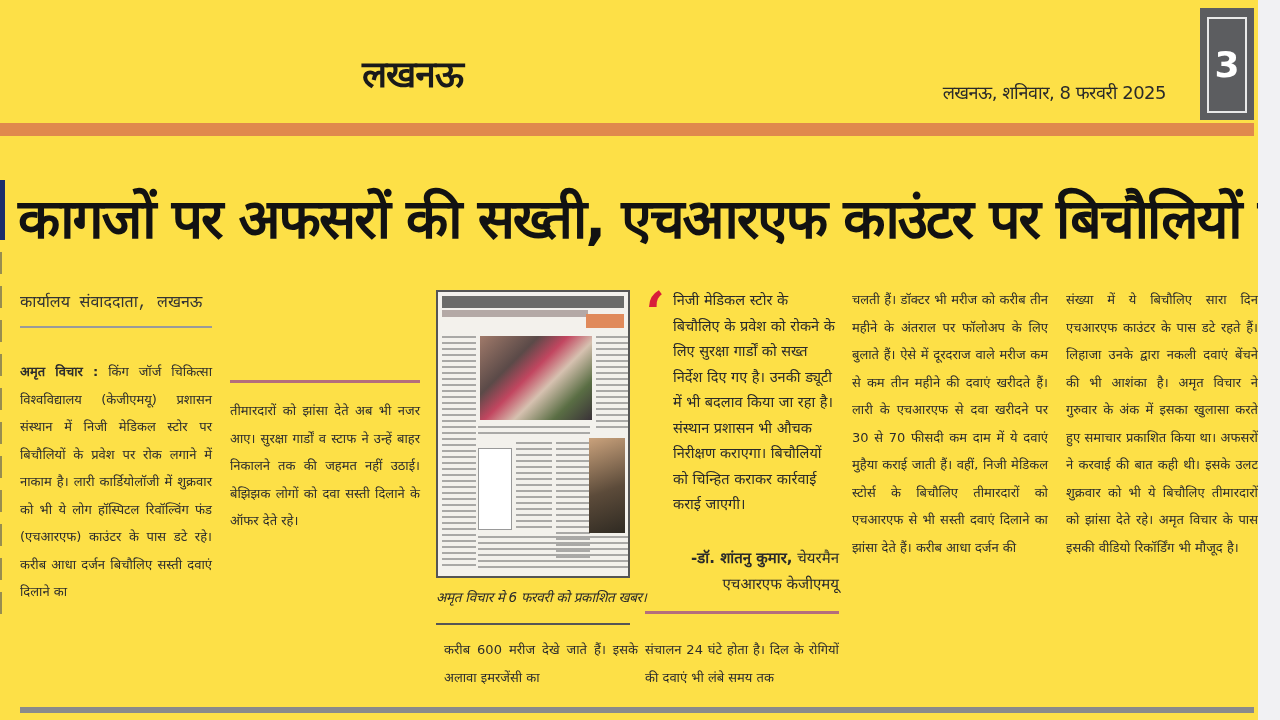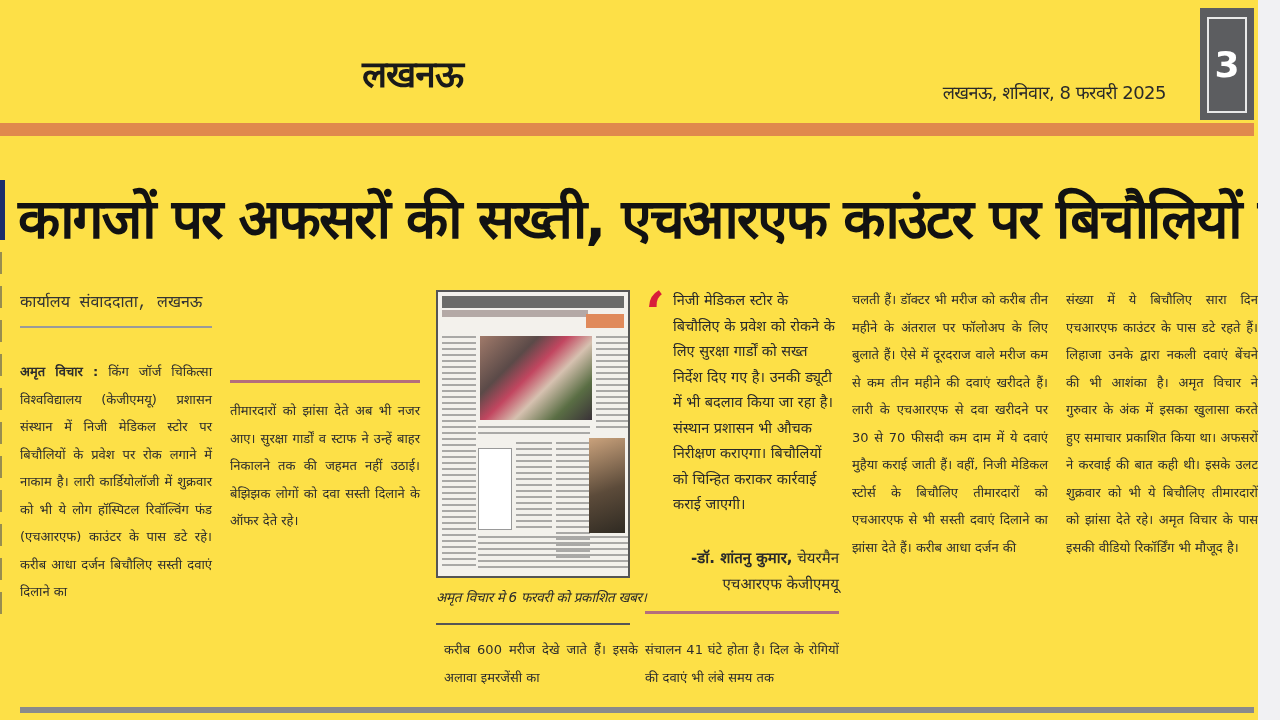--- a/index.html
+++ b/index.html
@@ -126,21 +126,21 @@
   <div class="quote-mark">‘</div>
   <div class="quote">
     <p class="q-first">निजी मेडिकल स्टोर के बिचौलिए के प्रवेश को रोकने के लिए सुरक्षा गार्डों को सख्त निर्देश दिए गए है। उनकी ड्यूटी में भी बदलाव किया जा रहा है। संस्थान प्रशासन भी औचक निरीक्षण कराएगा। बिचौलियों को चिन्हित कराकर कार्रवाई कराई जाएगी।</p>
   </div>
   <div class="attribution">
     <div><span class="name">-डॉ. शांतनु कुमार,</span><span> चेयरमैन</span></div>
     <div>एचआरएफ केजीएमयू</div>
   </div>
   <div class="quote-rule"></div>
   <div class="col col4">
-    <p>संचालन 41 घंटे होता है। दिल के रोगियों की दवाएं भी लंबे समय तक</p>
+    <p>संचालन 24 घंटे होता है। दिल के रोगियों की दवाएं भी लंबे समय तक</p>
   </div>
 
   <div class="col col5">
     <p>चलती हैं। डॉक्टर भी मरीज को करीब तीन महीने के अंतराल पर फॉलोअप के लिए बुलाते हैं। ऐसे में दूरदराज वाले मरीज कम से कम तीन महीने की दवाएं खरीदते हैं। लारी के एचआरएफ से दवा खरीदने पर 30 से 70 फीसदी कम दाम में ये दवाएं मुहैया कराई जाती हैं। वहीं, निजी मेडिकल स्टोर्स के बिचौलिए तीमारदारों को एचआरएफ से भी सस्ती दवाएं दिलाने का झांसा देते हैं। करीब आधा दर्जन की</p>
   </div>
 
   <div class="col col6">
     <p>संख्या में ये बिचौलिए सारा दिन एचआरएफ काउंटर के पास डटे रहते हैं। लिहाजा उनके द्वारा नकली दवाएं बेंचने की भी आशंका है। अमृत विचार ने गुरुवार के अंक में इसका खुलासा करते हुए समाचार प्रकाशित किया था। अफसरों ने करवाई की बात कही थी। इसके उलट शुक्रवार को भी ये बिचौलिए तीमारदारों को झांसा देते रहे। अमृत विचार के पास इसकी वीडियो रिकॉर्डिंग भी मौजूद है।</p>
   </div>
 

